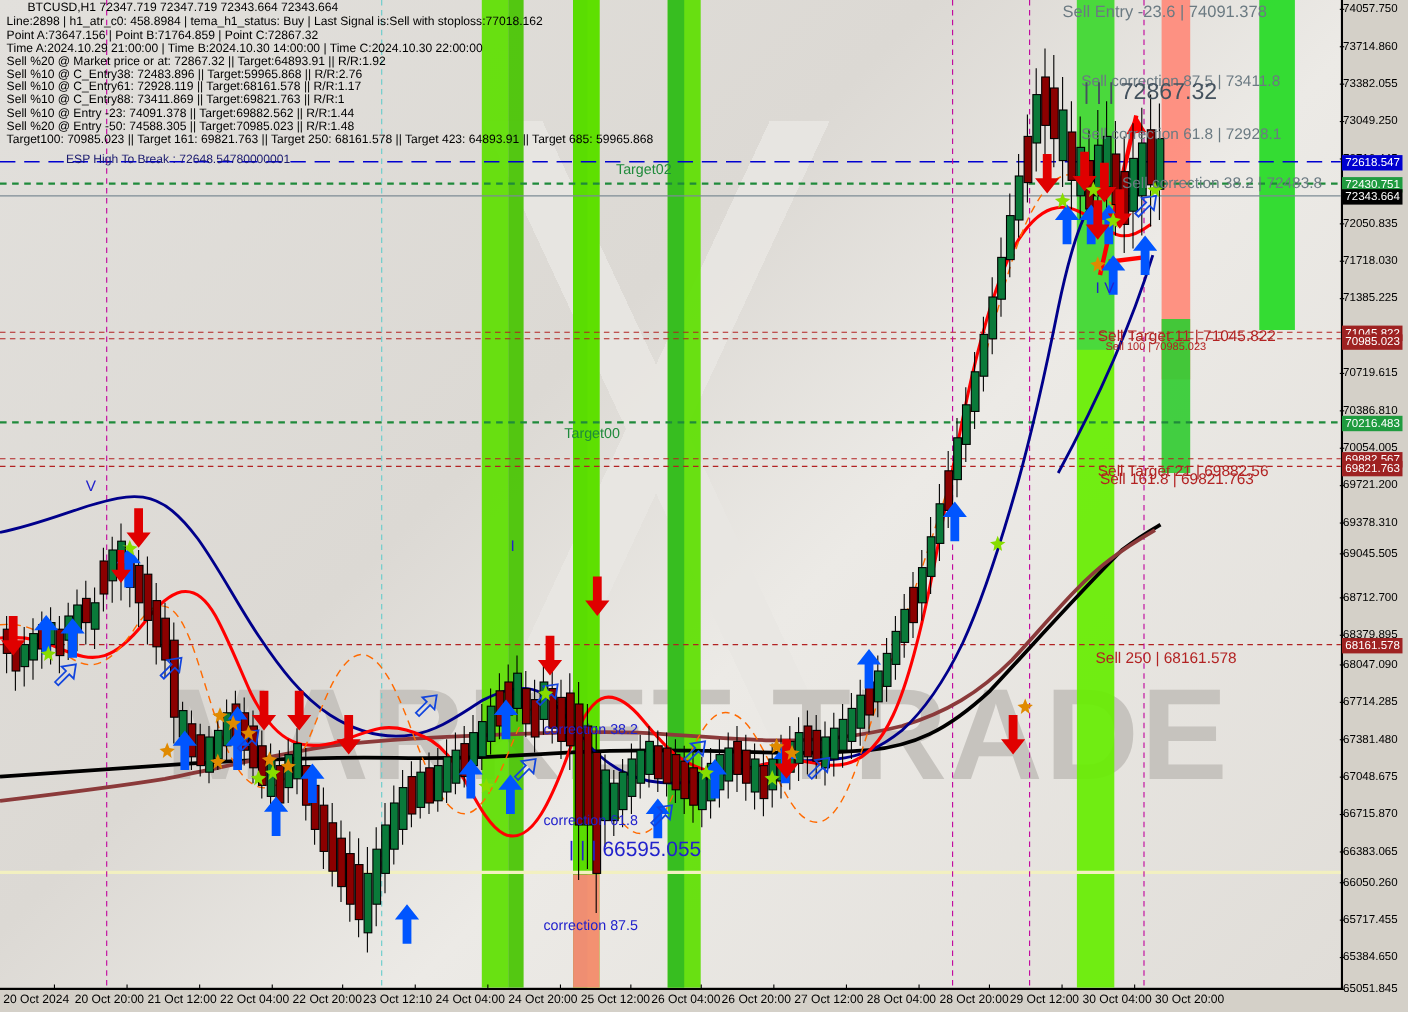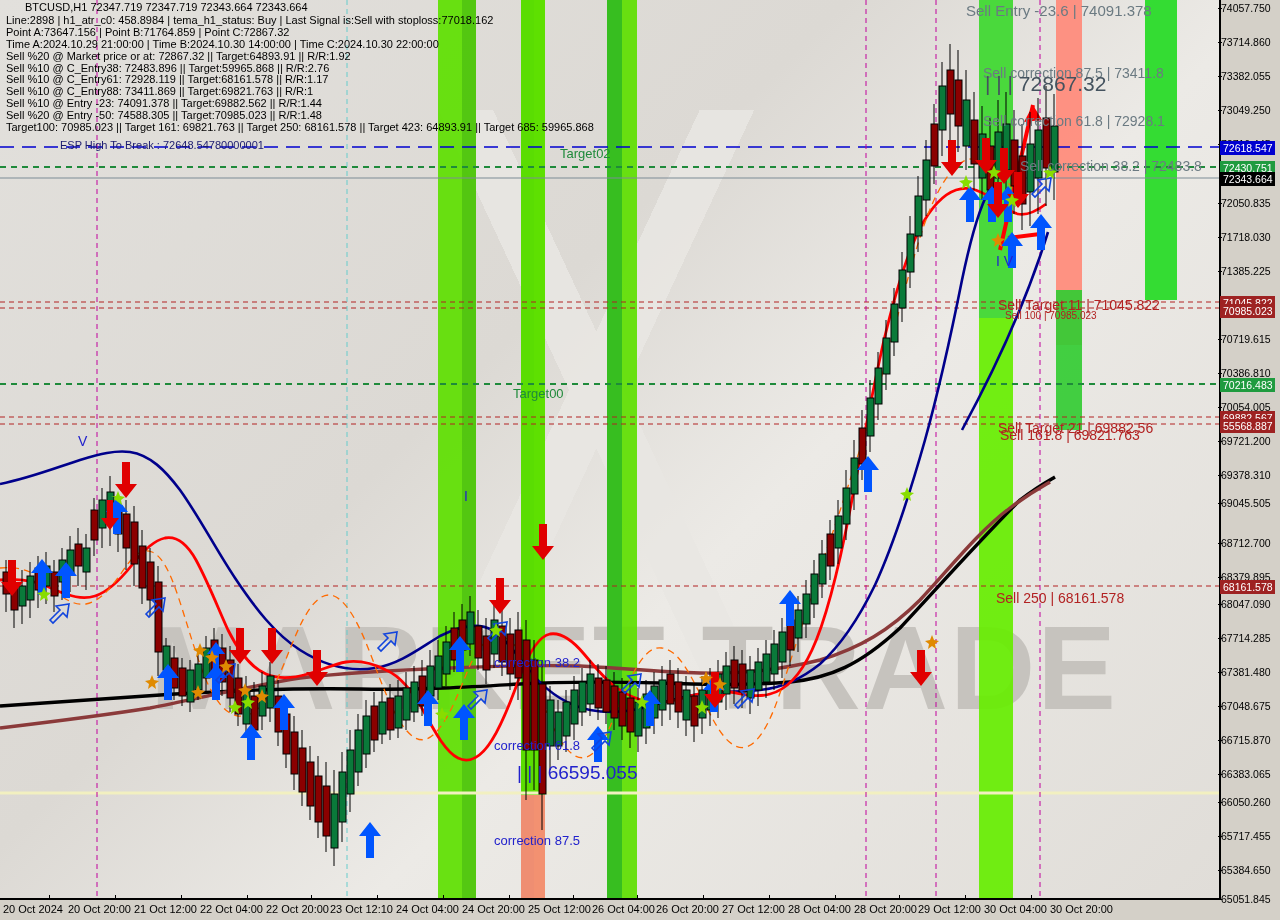--- a/index.html
+++ b/index.html
@@ -575,21 +575,21 @@
     <div class="ptick" style="top:864px">65384.650</div>
     <div class="ptick" style="top:893px">65051.845</div>
 
     <div class="pbadge" style="top:141px;background:#0000d0;">72618.547</div>
     <div class="pbadge" style="top:161px;background:#1f9b3f;">72430.751</div>
     <div class="pbadge" style="top:172px;background:#000000;">72343.664</div>
     <div class="pbadge" style="top:296px;background:#9e2222;">71045.822</div>
     <div class="pbadge" style="top:304px;background:#9e2222;">70985.023</div>
     <div class="pbadge" style="top:378px;background:#1f9b3f;">70216.483</div>
     <div class="pbadge" style="top:411px;background:#9e2222;">69882.567</div>
-    <div class="pbadge" style="top:419px;background:#9e2222;">55568.887</div>
+    <div class="pbadge" style="top:419px;background:#9e2222;">69821.763</div>
     <div class="pbadge" style="top:580px;background:#9e2222;">68161.578</div>
   </div>
 
   <div id="tscale">
     <div class="ttick" style="left:3px">20 Oct 2024</div>
     <div class="ttick" style="left:68px">20 Oct 20:00</div>
     <div class="ttick" style="left:134px">21 Oct 12:00</div>
     <div class="ttick" style="left:200px">22 Oct 04:00</div>
     <div class="ttick" style="left:266px">22 Oct 20:00</div>
     <div class="ttick" style="left:330px">23 Oct 12:10</div>

